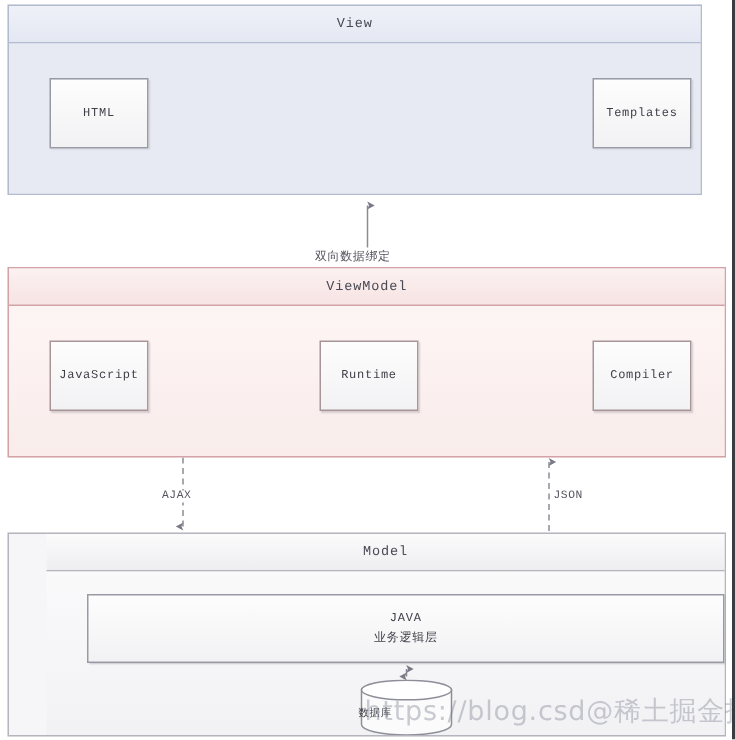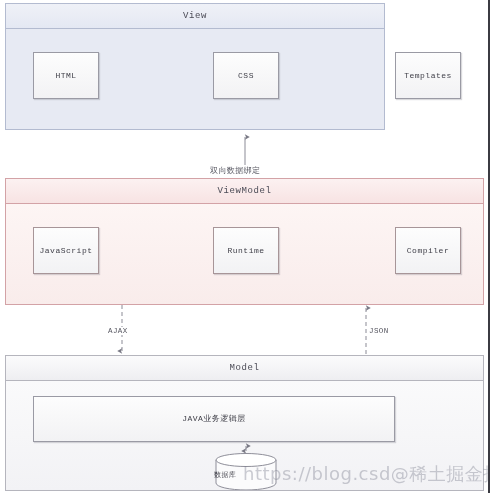--- a/index.html
+++ b/index.html
@@ -51,21 +51,21 @@
   }
   .section-body {
     position: relative;
     box-sizing: border-box;
   }
 
   
   #view-section {
     left: 5px;
     top: 3px;
-    width: 380px;
+    width: 463px;
     height: 127px;
     border-color: #b3bbd0;
     background: #e8ebf4;
   }
   #view-section .section-header {
     background: linear-gradient(#eff1f7, #e4e8f3);
     border-bottom-color: #b3bbd0;
   }
   #view-section .section-body {
     height: 100px;
@@ -91,20 +91,21 @@
   }
 
   
   #model-section {
     left: 5px;
     top: 355px;
     width: 479px;
     height: 136px;
     border-color: #b5b5bd;
     background: #f6f6f8;
+    padding-left: 25px;
   }
   #model-section .section-header {
     background: linear-gradient(#fbfbfc, #eeeef1);
     border-bottom-color: #b5b5bd;
   }
   #model-section .section-body {
     height: 109px;
     background: linear-gradient(#fafafb, #f2f2f5);
   }
 
@@ -132,24 +133,24 @@
     top: 23px;
   }
   .pos-left   { left: 27px; }
   .pos-center { left: 207px; }
   .pos-right  { left: 389px; }
 
   
   #java-box {
     left: 27px;
     top: 15px;
-    width: 362px;
+    width: 425px;
     height: 46px;
     line-height: 1.45;
-    flex-direction: row;
+    flex-direction: column;
   }
   #java-box .cn {
     font-family: "DejaVu Sans", "Liberation Sans", sans-serif;
     font-size: 8px;
     letter-spacing: 0.5px;
   }
 
   
   #db-cylinder {
     position: absolute;
@@ -204,21 +205,20 @@
 </style>
 </head>
 <body>
 
 <div id="canvas">
 
   <div class="section" id="view-section">
     <div class="section-header">View</div>
     <div class="section-body">
       <div class="node-box row-node pos-left">HTML</div>
-      <div class="node-box row-node pos-center">CSS</div>
       <div class="node-box row-node pos-right">Templates</div>
     </div>
   </div>
 
   <div class="connector" style="left:238px; top:130px;">
     <svg width="14" height="48" viewBox="0 0 14 48">
       <defs>
         <marker id="arrUp" markerWidth="7" markerHeight="7" refX="3.5" refY="5.6" orient="auto" markerUnits="userSpaceOnUse">
           <path d="M3.5,0.8 L6.2,5.8 L3.5,4.6 L0.8,5.8 Z" fill="#7a7a86"></path>
         </marker>

